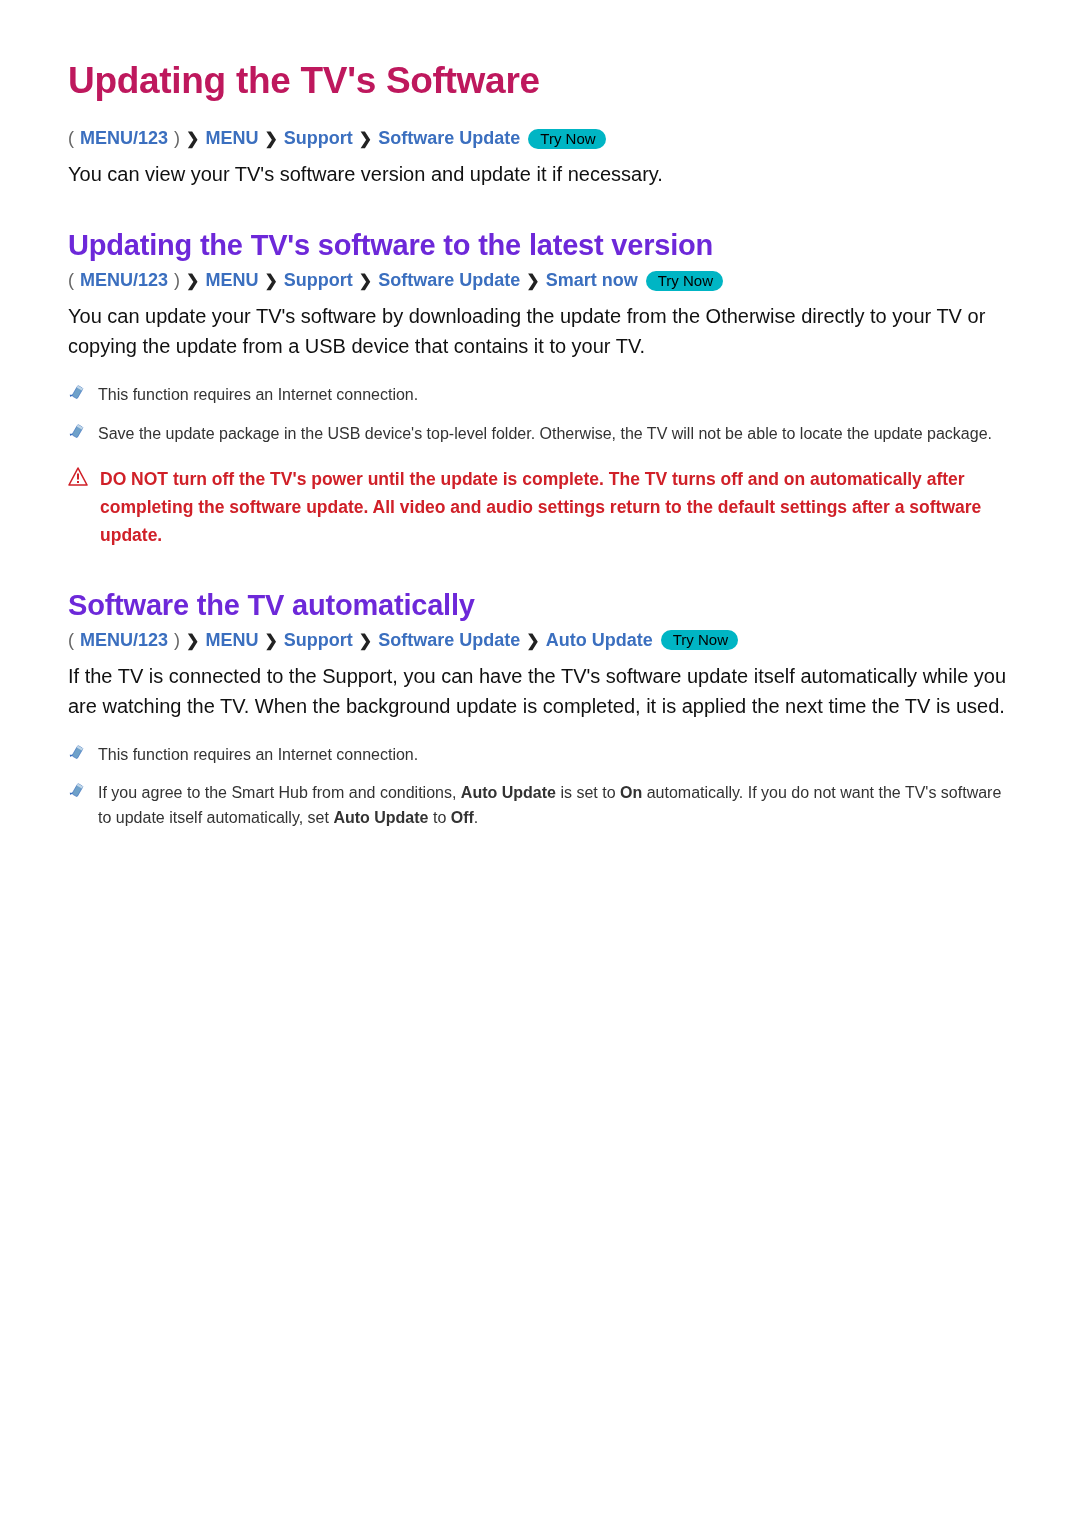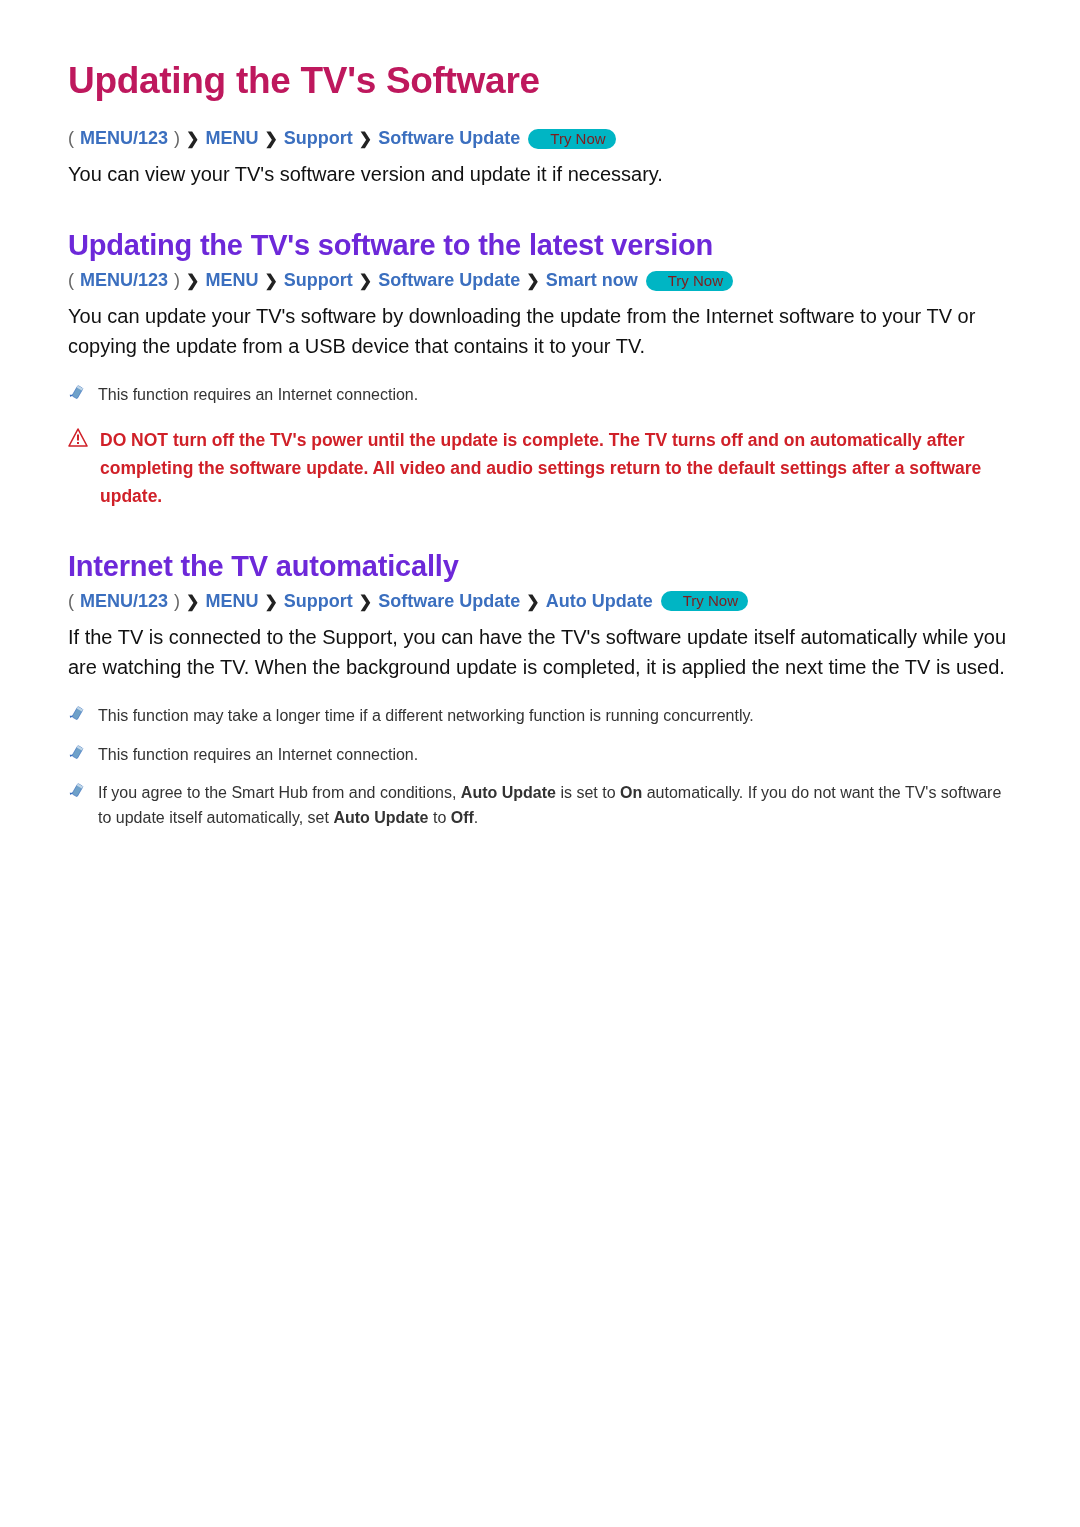--- a/index.html
+++ b/index.html
@@ -30,23 +30,23 @@
   }
   .breadcrumb .paren { color: #666; font-weight: normal; }
   .breadcrumb .chevron {
     color: #222;
     font-weight: bold;
     font-size: 16px;
   }
   .try-now {
     display: inline-block;
     background: #00b5c4;
-    color: #7f1d1d;
+    color: #000000;
     border-radius: 10px;
-    padding: 1px 10px 2px 22px;
+    padding: 1px 10px 2px 12px;
     font-size: 15px;
     font-weight: normal;
     margin-left: 2px;
   }
   .body-text {
     font-size: 20px;
     line-height: 1.5;
     color: #111;
     margin-bottom: 22px;
   }
@@ -148,39 +148,45 @@
   <span>MENU</span>
   <span class="chevron">❯</span>
   <span>Support</span>
   <span class="chevron">❯</span>
   <span>Software Update</span>
   <span class="chevron">❯</span>
   <span>Smart now</span>
   <span class="try-now">Try Now</span>
 </div>
 
-<p class="body-text">You can update your TV's software by downloading the update from the Internet software to your TV or copying the update from a USB device that contains it to your TV.</p>
+<p class="body-text">You can update your TV's software by downloading the update from the Otherwise directly to your TV or copying the update from a USB device that contains it to your TV.</p>
 
 <ul class="note-list">
   <li class="note-item">
     <svg class="note-icon" viewBox="0 0 18 18">
         <use href="#pencil"></use>
       </svg>
     <span class="note-text">This function requires an Internet connection.</span>
+  </li>
+  <li class="note-item">
+    <svg class="note-icon" viewBox="0 0 18 18">
+        <use href="#pencil"></use>
+      </svg>
+    <span class="note-text">Save the update package in the USB device's top-level folder. Otherwise, the TV will not be able to locate the update package.</span>
   </li>
 </ul>
 
 <div class="warning">
   <svg class="warning-icon" viewBox="0 0 20 20">
       <use href="#warn"></use>
     </svg>
   <span class="warning-text">DO NOT turn off the TV's power until the update is complete. The TV turns off and on automatically after completing the software update. All video and audio settings return to the default settings after a software update.</span>
 </div>
 
-<h2 class="section-title">Internet the TV automatically</h2>
+<h2 class="section-title">Software the TV automatically</h2>
 
 <div class="breadcrumb">
   <span class="paren">(</span>
     <span>MENU/123</span>
     <span class="paren">)</span>
   <span class="chevron">❯</span>
   <span>MENU</span>
   <span class="chevron">❯</span>
   <span>Support</span>
   <span class="chevron">❯</span>
@@ -190,26 +196,20 @@
   <span class="try-now">Try Now</span>
 </div>
 
 <p class="body-text">If the TV is connected to the Support, you can have the TV's software update itself automatically while you are watching the TV. When the background update is completed, it is applied the next time the TV is used.</p>
 
 <ul class="note-list">
   <li class="note-item">
     <svg class="note-icon" viewBox="0 0 18 18">
         <use href="#pencil"></use>
       </svg>
-    <span class="note-text">This function may take a longer time if a different networking function is running concurrently.</span>
-  </li>
-  <li class="note-item">
-    <svg class="note-icon" viewBox="0 0 18 18">
-        <use href="#pencil"></use>
-      </svg>
     <span class="note-text">This function requires an Internet connection.</span>
   </li>
   <li class="note-item">
     <svg class="note-icon" viewBox="0 0 18 18">
         <use href="#pencil"></use>
       </svg>
     <span class="note-text">
       <span>If you agree to the Smart Hub from and conditions, </span><span class="bold">Auto Update</span><span> is set to </span><span class="bold">On</span><span> automatically. If you do not want the TV's software to update itself automatically, set </span><span class="bold">Auto Update</span><span> to </span><span class="bold">Off</span><span>.</span>
     </span>
   </li>

